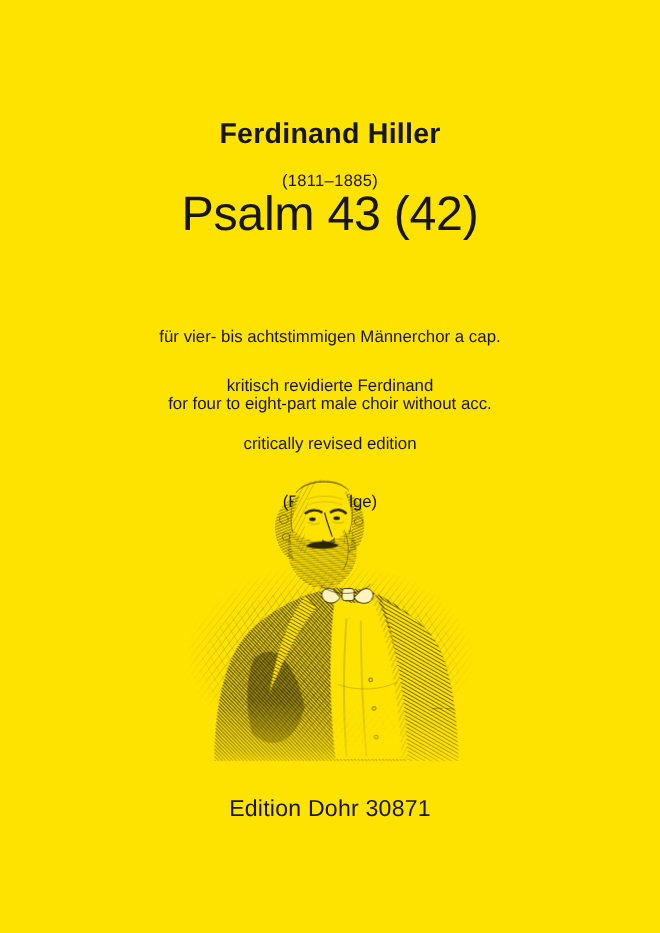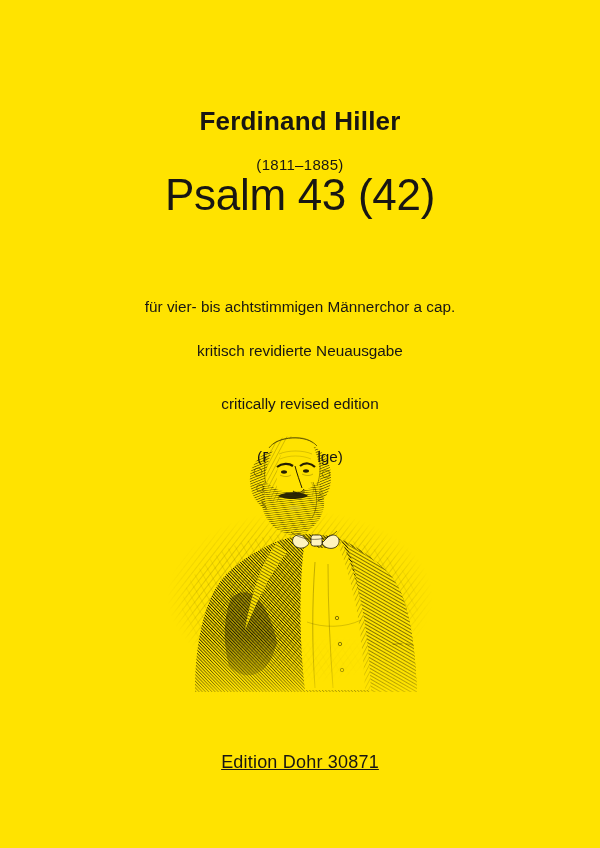--- a/index.html
+++ b/index.html
@@ -13,37 +13,38 @@
   }
   .page{position:relative;width:564px;height:848px;overflow:hidden;background:var(--bg);}
   .line{position:absolute;left:0;width:600px;text-align:center;white-space:pre;}
   .composer{top:106px;font-size:26px;font-weight:700;letter-spacing:.2px;}
   .dates{top:141px;font-size:15px;font-weight:400;letter-spacing:.3px;margin-top:15px;}
   .worktitle{top:170px;font-size:44px;font-weight:400;letter-spacing:-.3px;}
   .subtitle{top:256px;font-size:15.3px;line-height:20.4px;font-weight:400;}
   .edition{top:307px;font-size:15.3px;line-height:17.6px;font-weight:400;}
   .portrait{position:absolute;top:412px;left:165px;width:270px;height:280px;}
   .portrait svg{display:block;width:270px;height:280px;}
-  .imprint{top:752px;font-size:18px;font-weight:400;letter-spacing:.2px;text-decoration:underline;}
+  .imprint{top:724px;font-size:21px;font-weight:400;letter-spacing:.2px;}
 </style>
 </head>
 <body>
 
 <div class="page">
 
   <div class="line composer">Ferdinand Hiller</div>
   <div class="line dates">(1811–1885)</div>
   <div class="line worktitle">Psalm 43 (42)</div>
 
   <div class="line subtitle">
     <div>für vier- bis achtstimmigen Männerchor a cap.</div>
+    <div>for four to eight-part male choir without acc.</div>
   </div>
 
   <div class="line edition">
-    <div>kritisch revidierte Neuausgabe</div>
+    <div>kritisch revidierte Ferdinand</div>
     <div>critically revised edition</div>
     <div>(Florian Ilge)</div>
   </div>
 
   <div class="portrait">
     <svg viewBox="0 0 270 280" xmlns="http://www.w3.org/2000/svg">
       <defs>
         <pattern id="pBg" patternUnits="userSpaceOnUse" width="5" height="5" patternTransform="rotate(38)">
           <line x1="0" y1="0" x2="0" y2="5" stroke="#231d02" stroke-width="0.75"></line>
         </pattern>

